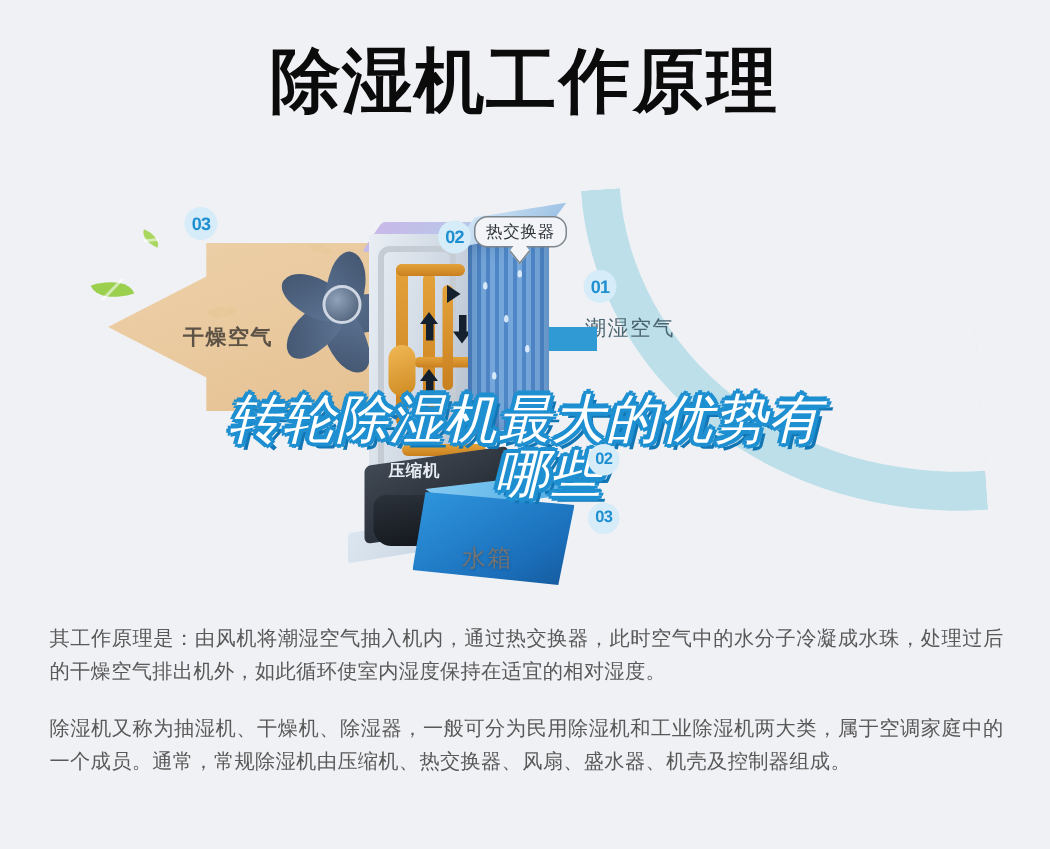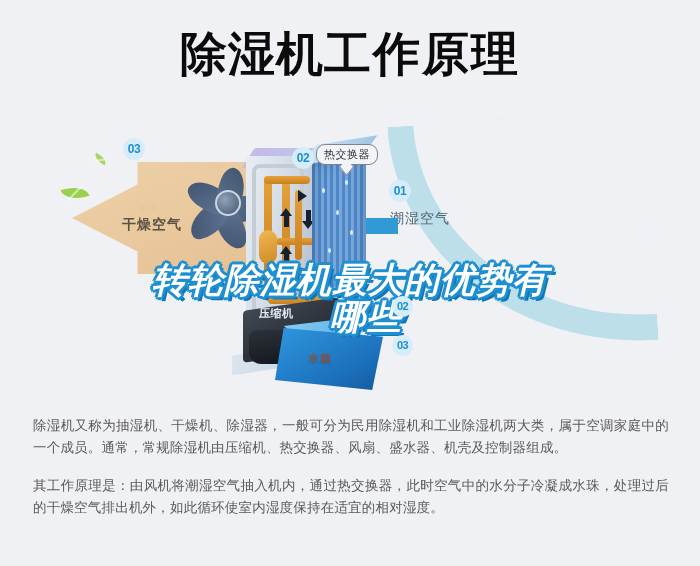--- a/index.html
+++ b/index.html
@@ -364,23 +364,23 @@
     left: 272px;
     top: 198px;
     width: 116px;
     height: 24px;
     background: linear-gradient(120deg, #8fd0f4, #49a8e2);
     clip-path: polygon(10% 42%, 82% 0%, 100% 52%, 26% 100%);
   }
   #water-tank-label {
     position: absolute;
     left: 308px;
-    top: 233px;
-    font-size: 11px;
-    color: #c2410c;
+    top: 244px;
+    font-size: 16px;
+    color: #737373;
     letter-spacing: 1px;
     text-shadow: 0 1px 2px rgba(0,0,0,.25);
   }
   #base-shelf {
     position: absolute;
     left: 232px;
     top: 228px;
     width: 120px;
     height: 20px;
     background: linear-gradient(120deg, #dce6f0, #b9c8d8);
@@ -389,21 +389,21 @@
   }
 
   
   #overlay-headline {
     position: absolute;
     top: 262px;
     left: 0;
     width: 700px;
     text-align: center;
     font-size: 35px;
-    font-weight: bold;
+    font-weight: normal;
     color: #ffffff;
     line-height: 1.0;
     font-style: italic;
     letter-spacing: 1px;
     text-shadow:
       -2px -2px 0 #1e8fd0, 2px -2px 0 #1e8fd0,
       -2px  2px 0 #1e8fd0, 2px  2px 0 #1e8fd0,
       -3px  0   0 #1e8fd0, 3px  0   0 #1e8fd0,
        0   -3px 0 #1e8fd0, 0    3px 0 #1e8fd0,
        4px  4px 0 #1275b4;
@@ -548,15 +548,15 @@
 <div id="step-list">
   <div class="step-row">
     <div class="step-badge">02</div>
   </div>
   <div class="step-row">
     <div class="step-badge">03</div>
   </div>
 </div>
 
 <div id="body-copy">
+  <p class="paragraph">其工作原理是：由风机将潮湿空气抽入机内，通过热交换器，此时空气中的水分子冷凝成水珠，处理过后的干燥空气排出机外，如此循环使室内湿度保持在适宜的相对湿度。</p>
   <p class="paragraph">除湿机又称为抽湿机、干燥机、除湿器，一般可分为民用除湿机和工业除湿机两大类，属于空调家庭中的一个成员。通常，常规除湿机由压缩机、热交换器、风扇、盛水器、机壳及控制器组成。</p>
-  <p class="paragraph">其工作原理是：由风机将潮湿空气抽入机内，通过热交换器，此时空气中的水分子冷凝成水珠，处理过后的干燥空气排出机外，如此循环使室内湿度保持在适宜的相对湿度。</p>
 </div>
 
 </body></html>

